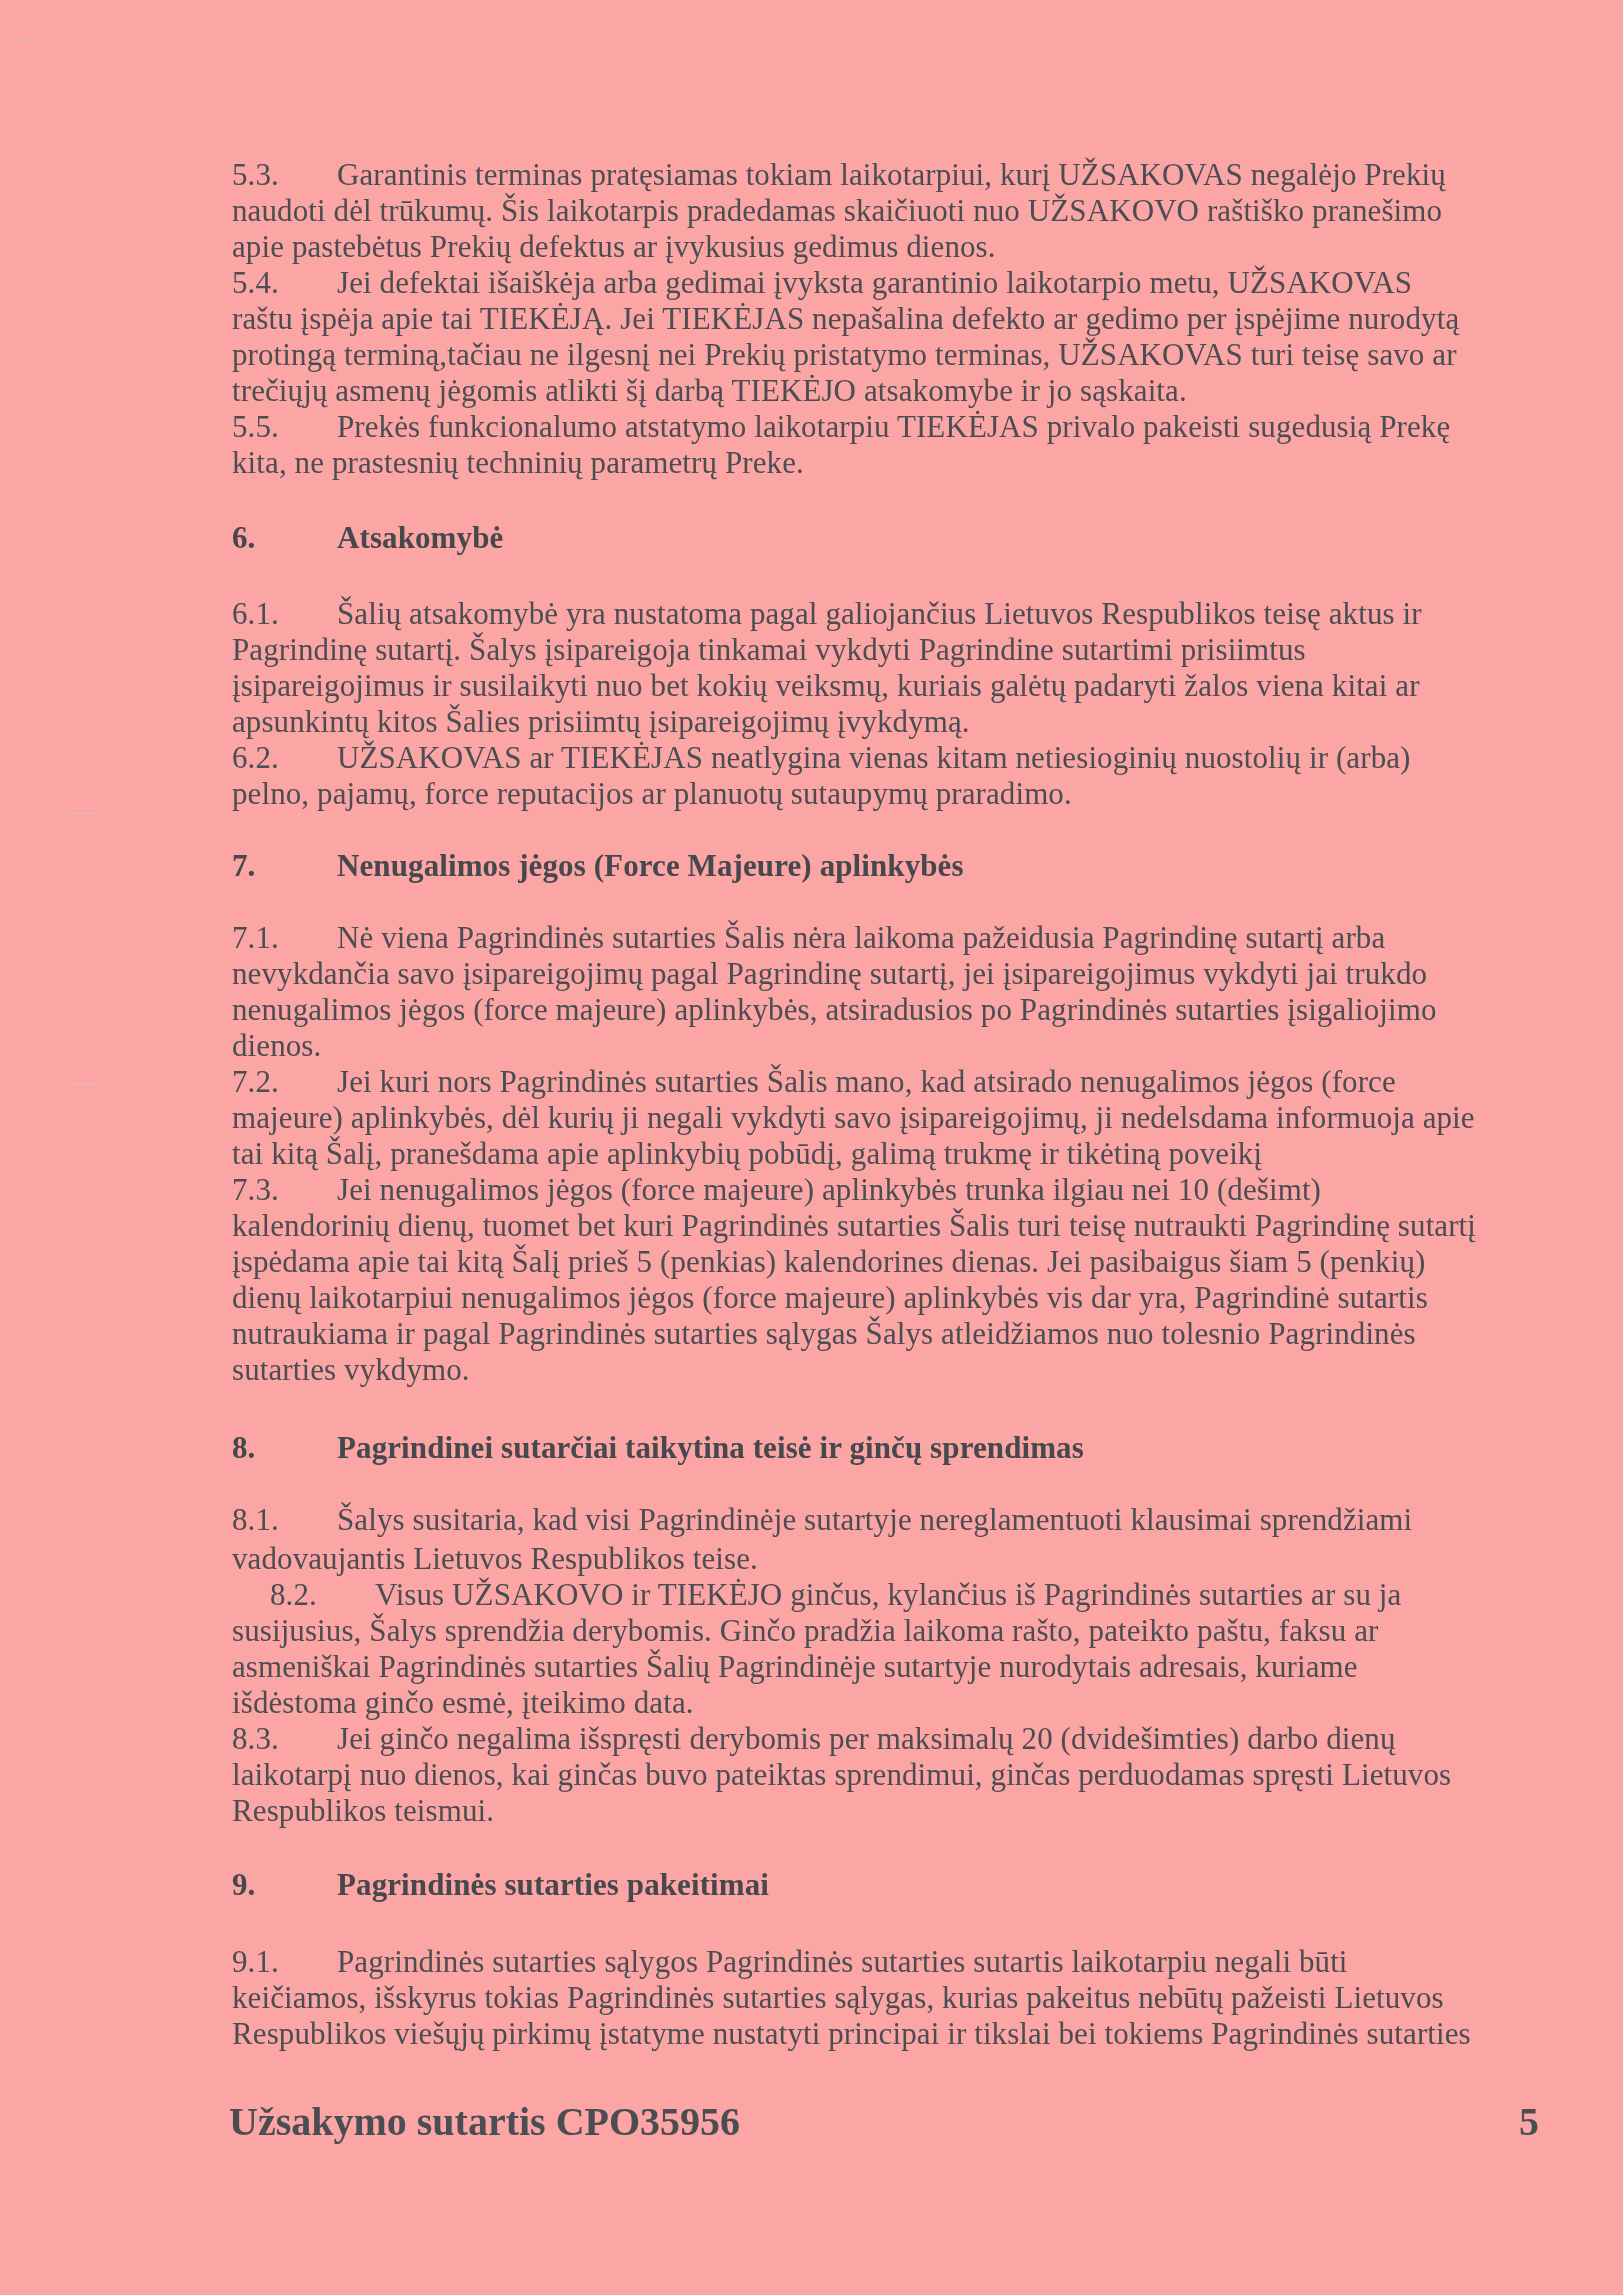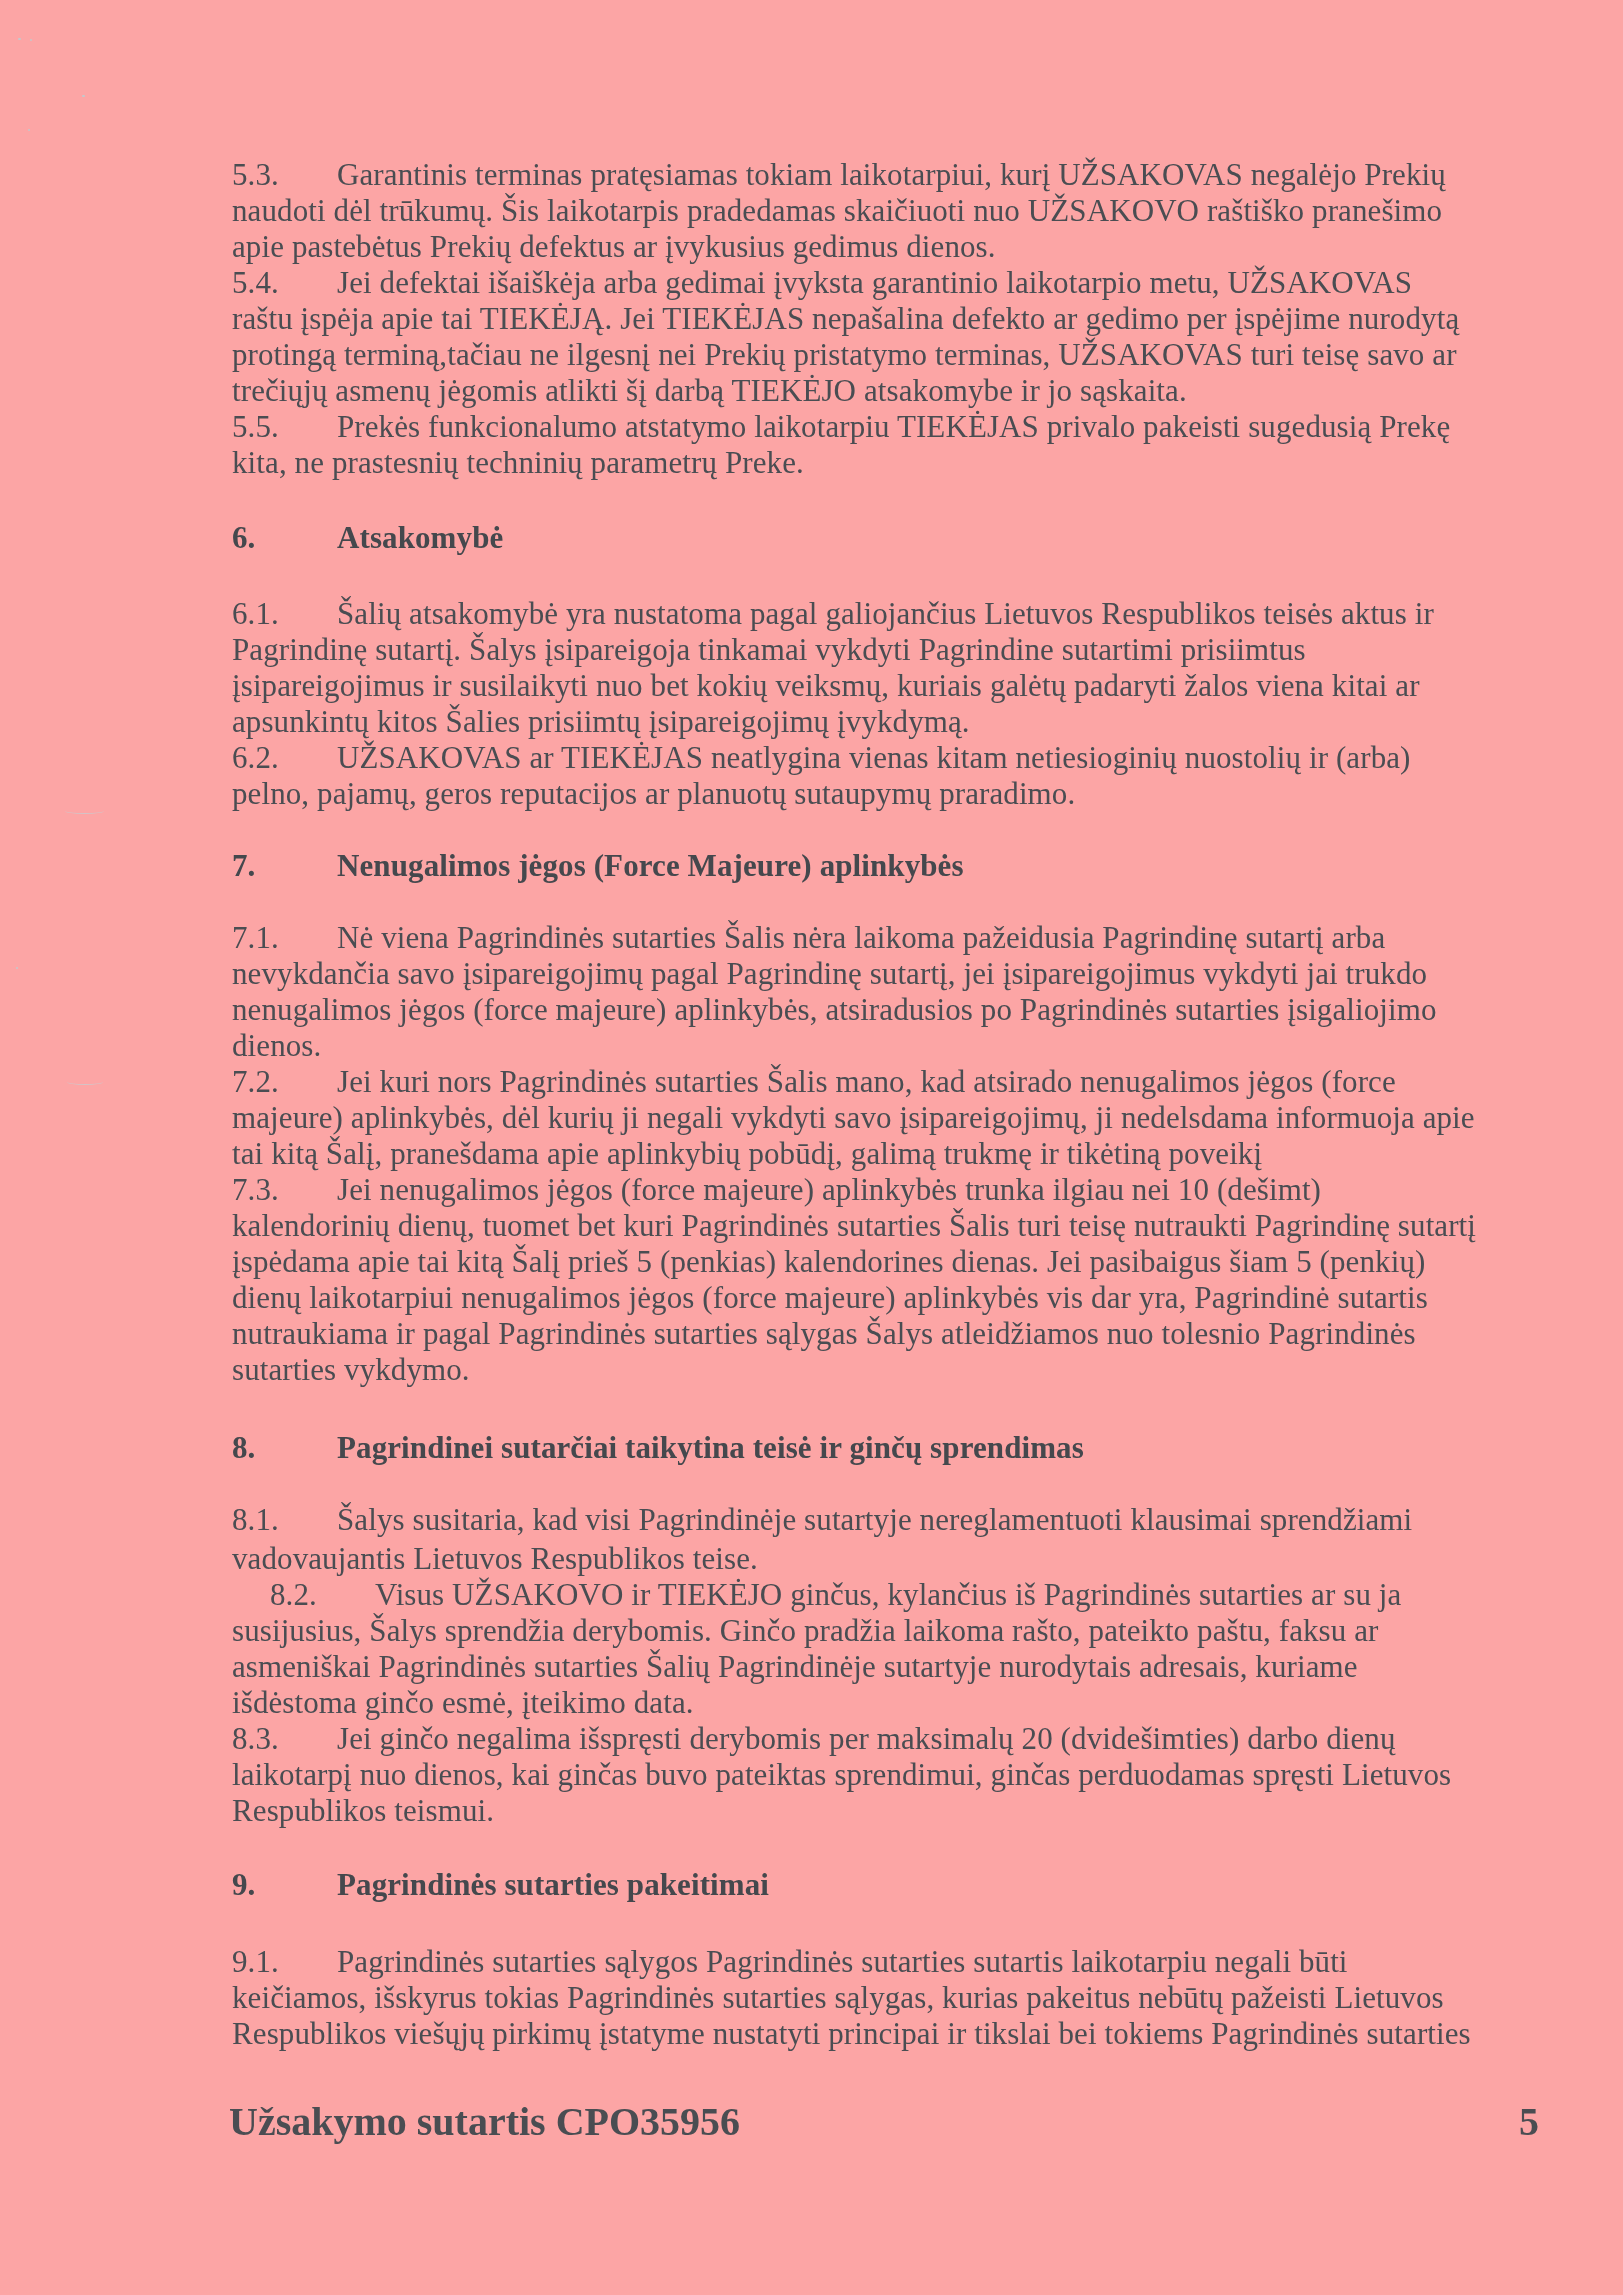--- a/index.html
+++ b/index.html
@@ -38,26 +38,26 @@
       <div class="ln" style="top: 157px;"><span class="num">5.3.</span><span>Garantinis terminas pratęsiamas tokiam laikotarpiui, kurį UŽSAKOVAS negalėjo Prekių</span></div>
       <div class="ln" style="top: 193px;"><span>naudoti dėl trūkumų. Šis laikotarpis pradedamas skaičiuoti nuo UŽSAKOVO raštiško pranešimo</span></div>
       <div class="ln" style="top: 229px;"><span>apie pastebėtus Prekių defektus ar įvykusius gedimus dienos.</span></div>
       <div class="ln" style="top: 265px;"><span class="num">5.4.</span><span>Jei defektai išaiškėja arba gedimai įvyksta garantinio laikotarpio metu, UŽSAKOVAS</span></div>
       <div class="ln" style="top: 301px;"><span>raštu įspėja apie tai TIEKĖJĄ. Jei TIEKĖJAS nepašalina defekto ar gedimo per įspėjime nurodytą</span></div>
       <div class="ln" style="top: 337px;"><span>protingą terminą,tačiau ne ilgesnį nei Prekių pristatymo terminas, UŽSAKOVAS turi teisę savo ar</span></div>
       <div class="ln" style="top: 373px;"><span>trečiųjų asmenų jėgomis atlikti šį darbą TIEKĖJO atsakomybe ir jo sąskaita.</span></div>
       <div class="ln" style="top: 409px;"><span class="num">5.5.</span><span>Prekės funkcionalumo atstatymo laikotarpiu TIEKĖJAS privalo pakeisti sugedusią Prekę</span></div>
       <div class="ln" style="top: 445px;"><span>kita, ne prastesnių techninių parametrų Preke.</span></div>
       <div class="ln h" style="top: 520px;"><span class="hnum">6.</span><span>Atsakomybė</span></div>
-      <div class="ln" style="top: 596px;"><span class="num">6.1.</span><span>Šalių atsakomybė yra nustatoma pagal galiojančius Lietuvos Respublikos teisės aktus ir</span></div>
+      <div class="ln" style="top: 596px;"><span class="num">6.1.</span><span>Šalių atsakomybė yra nustatoma pagal galiojančius Lietuvos Respublikos teisę aktus ir</span></div>
       <div class="ln" style="top: 632px;"><span>Pagrindinę sutartį. Šalys įsipareigoja tinkamai vykdyti Pagrindine sutartimi prisiimtus</span></div>
       <div class="ln" style="top: 668px;"><span>įsipareigojimus ir susilaikyti nuo bet kokių veiksmų, kuriais galėtų padaryti žalos viena kitai ar</span></div>
       <div class="ln" style="top: 704px;"><span>apsunkintų kitos Šalies prisiimtų įsipareigojimų įvykdymą.</span></div>
       <div class="ln" style="top: 740px;"><span class="num">6.2.</span><span>UŽSAKOVAS ar TIEKĖJAS neatlygina vienas kitam netiesioginių nuostolių ir (arba)</span></div>
-      <div class="ln" style="top: 776px;"><span>pelno, pajamų, geros reputacijos ar planuotų sutaupymų praradimo.</span></div>
+      <div class="ln" style="top: 776px;"><span>pelno, pajamų, force reputacijos ar planuotų sutaupymų praradimo.</span></div>
       <div class="ln h" style="top: 848px;"><span class="hnum">7.</span><span>Nenugalimos jėgos (Force Majeure) aplinkybės</span></div>
       <div class="ln" style="top: 920px;"><span class="num">7.1.</span><span>Nė viena Pagrindinės sutarties Šalis nėra laikoma pažeidusia Pagrindinę sutartį arba</span></div>
       <div class="ln" style="top: 956px;"><span>nevykdančia savo įsipareigojimų pagal Pagrindinę sutartį, jei įsipareigojimus vykdyti jai trukdo</span></div>
       <div class="ln" style="top: 992px;"><span>nenugalimos jėgos (force majeure) aplinkybės, atsiradusios po Pagrindinės sutarties įsigaliojimo</span></div>
       <div class="ln" style="top: 1028px;"><span>dienos.</span></div>
       <div class="ln" style="top: 1064px;"><span class="num">7.2.</span><span>Jei kuri nors Pagrindinės sutarties Šalis mano, kad atsirado nenugalimos jėgos (force</span></div>
       <div class="ln" style="top: 1100px;"><span>majeure) aplinkybės, dėl kurių ji negali vykdyti savo įsipareigojimų, ji nedelsdama informuoja apie</span></div>
       <div class="ln" style="top: 1136px;"><span>tai kitą Šalį, pranešdama apie aplinkybių pobūdį, galimą trukmę ir tikėtiną poveikį</span></div>
       <div class="ln" style="top: 1172px;"><span class="num">7.3.</span><span>Jei nenugalimos jėgos (force majeure) aplinkybės trunka ilgiau nei 10 (dešimt)</span></div>
       <div class="ln" style="top: 1208px;"><span>kalendorinių dienų, tuomet bet kuri Pagrindinės sutarties Šalis turi teisę nutraukti Pagrindinę sutartį</span></div>

